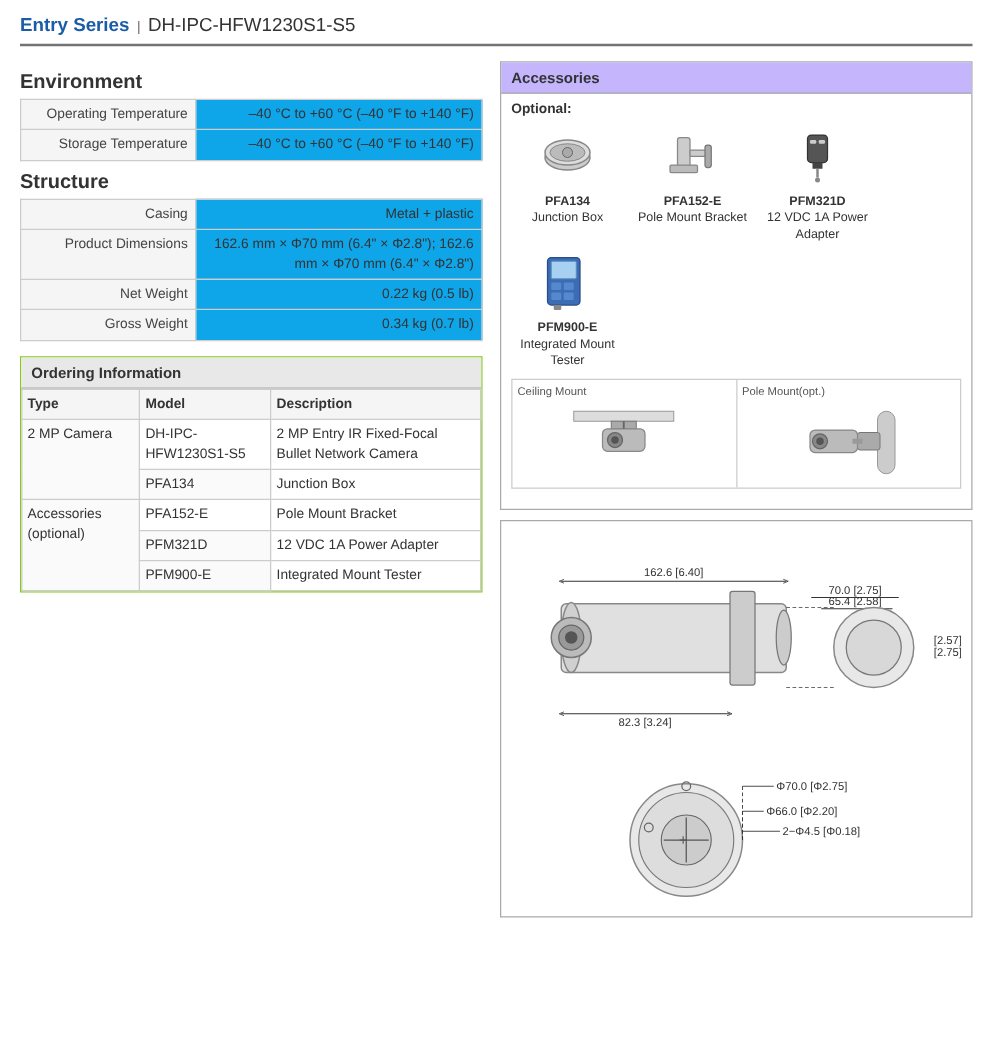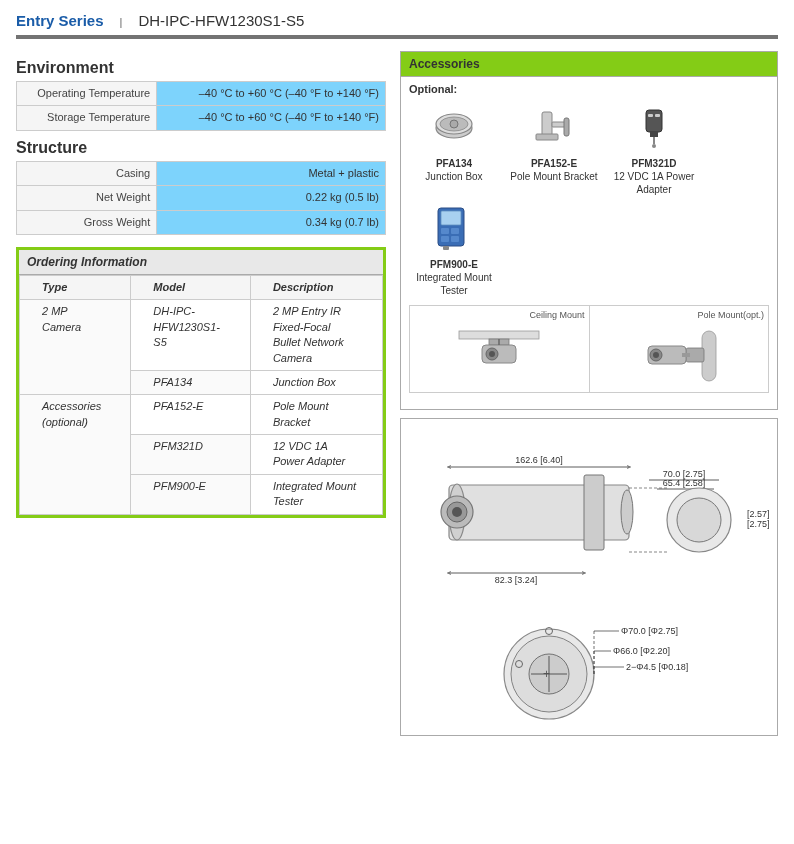--- a/index.html
+++ b/index.html
@@ -10,26 +10,26 @@
       background: #fff;
       width: 794px;
       min-height: 844px;
     }
     .page {
       width: 794px;
       padding: 12px 16px;
     }
     
     .header {
-      border-bottom: 4px solid #737373;
+      border-bottom: 2px solid #737373;
       padding-bottom: 6px;
       margin-bottom: 12px;
       display: flex;
       align-items: baseline;
-      gap: 16px;
+      gap: 6px;
     }
     .header-series {
       color: #1a5ca8;
       font-size: 15px;
       font-weight: bold;
     }
     .header-model {
       color: #333;
       font-size: 15px;
       font-weight: normal;
@@ -67,61 +67,60 @@
       vertical-align: top;
       line-height: 1.4;
     }
     .spec-table td:first-child {
       background: #f5f5f5;
       width: 38%;
       font-weight: normal;
       color: #444;
     }
     .spec-table td:last-child {
-      background: #7dd3fc;
+      background: #0ea5e9;
     }
     
     .ordering-box {
-      border: 3px solid #84cc16;
+      border: 1px solid #84cc16;
       margin-top: 12px;
-      font-style: italic;
     }
     .ordering-header {
       background: #e8e8e8;
       padding: 5px 8px;
       font-weight: bold;
       font-size: 12px;
       border-bottom: 1px solid #aaa;
     }
     .ordering-table {
       width: 100%;
       border-collapse: collapse;
     }
     .ordering-table th, .ordering-table td {
       border: 1px solid #ccc;
-      padding: 4px 22px;
+      padding: 4px 4px;
       vertical-align: top;
       line-height: 1.4;
     }
     .ordering-table th {
       background: #f5f5f5;
       font-weight: bold;
       text-align: left;
     }
     .ordering-table td:first-child {
       background: #fafafa;
     }
     
     .accessories-box {
       border: 1px solid #aaa;
       padding: 6px 8px;
       margin-bottom: 8px;
     }
     .accessories-header {
-      background: #84cc16;
+      background: #c4b5fd;
       margin: -6px -8px 6px -8px;
       padding: 5px 8px;
       font-weight: bold;
       font-size: 12px;
       border-bottom: 1px solid #aaa;
     }
     .accessories-optional {
       font-weight: bold;
       margin-bottom: 8px;
     }
@@ -154,21 +153,21 @@
     
     .mount-diagrams {
       display: flex;
       border: 1px solid #ccc;
       margin-bottom: 10px;
     }
     .mount-diagram {
       flex: 1;
       border-right: 1px solid #ccc;
       padding: 4px;
-      text-align: right;
+      text-align: left;
     }
     .mount-diagram:last-child {
       border-right: none;
     }
     .mount-diagram-title {
       font-size: 9px;
       color: #555;
       margin-bottom: 3px;
     }
     .mount-diagram-img {
@@ -229,20 +228,24 @@
           </tr>
         </tbody>
       </table>
 
       <div class="section-heading">Structure</div>
       <table class="spec-table">
         <tbody>
           <tr>
             <td>Casing</td>
             <td>Metal + plastic</td>
+          </tr>
+          <tr>
+            <td>Product Dimensions</td>
+            <td>162.6 mm × Φ70 mm (6.4" × Φ2.8"); 162.6 mm × Φ70 mm (6.4" × Φ2.8")</td>
           </tr>
           <tr>
             <td>Net Weight</td>
             <td>0.22 kg (0.5 lb)</td>
           </tr>
           <tr>
             <td>Gross Weight</td>
             <td>0.34 kg (0.7 lb)</td>
           </tr>
         </tbody>

